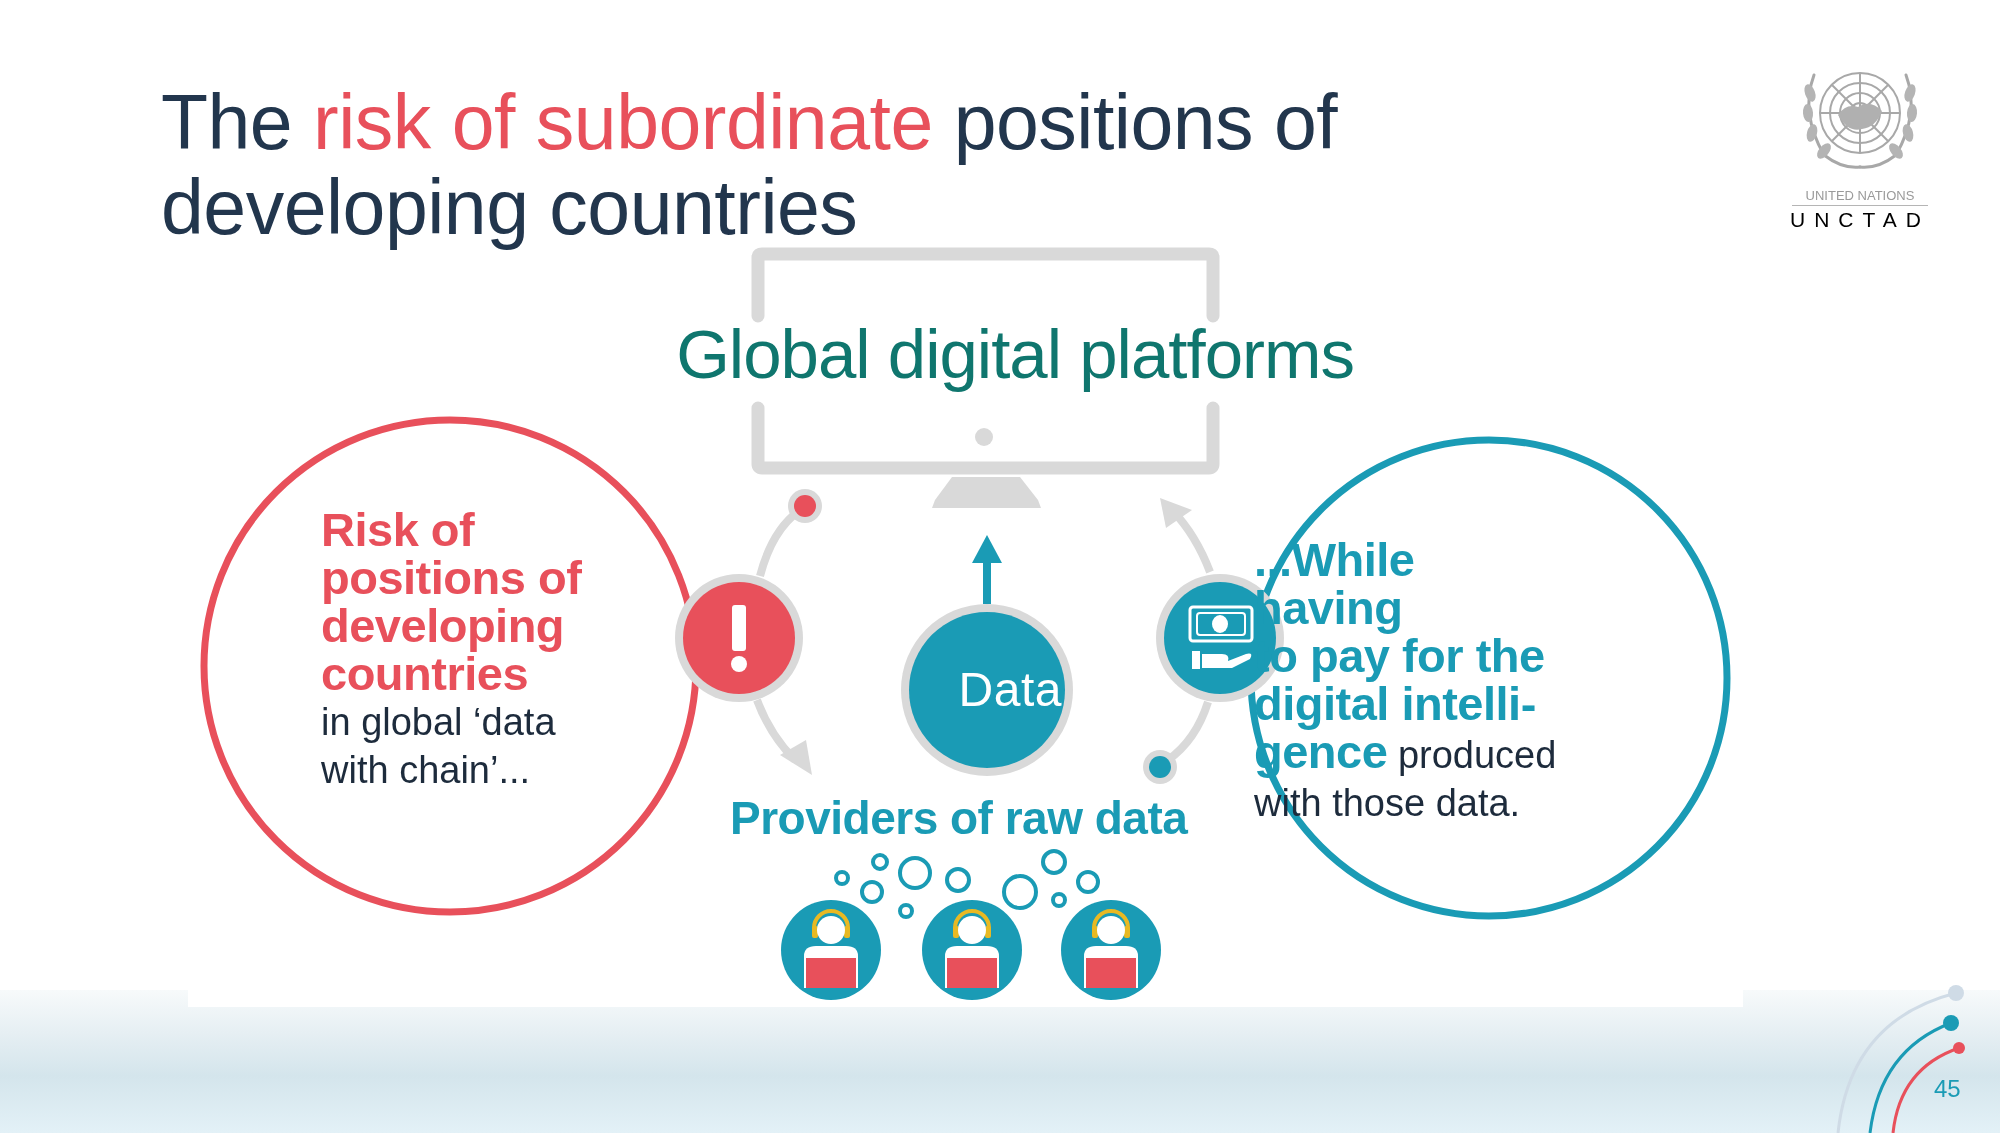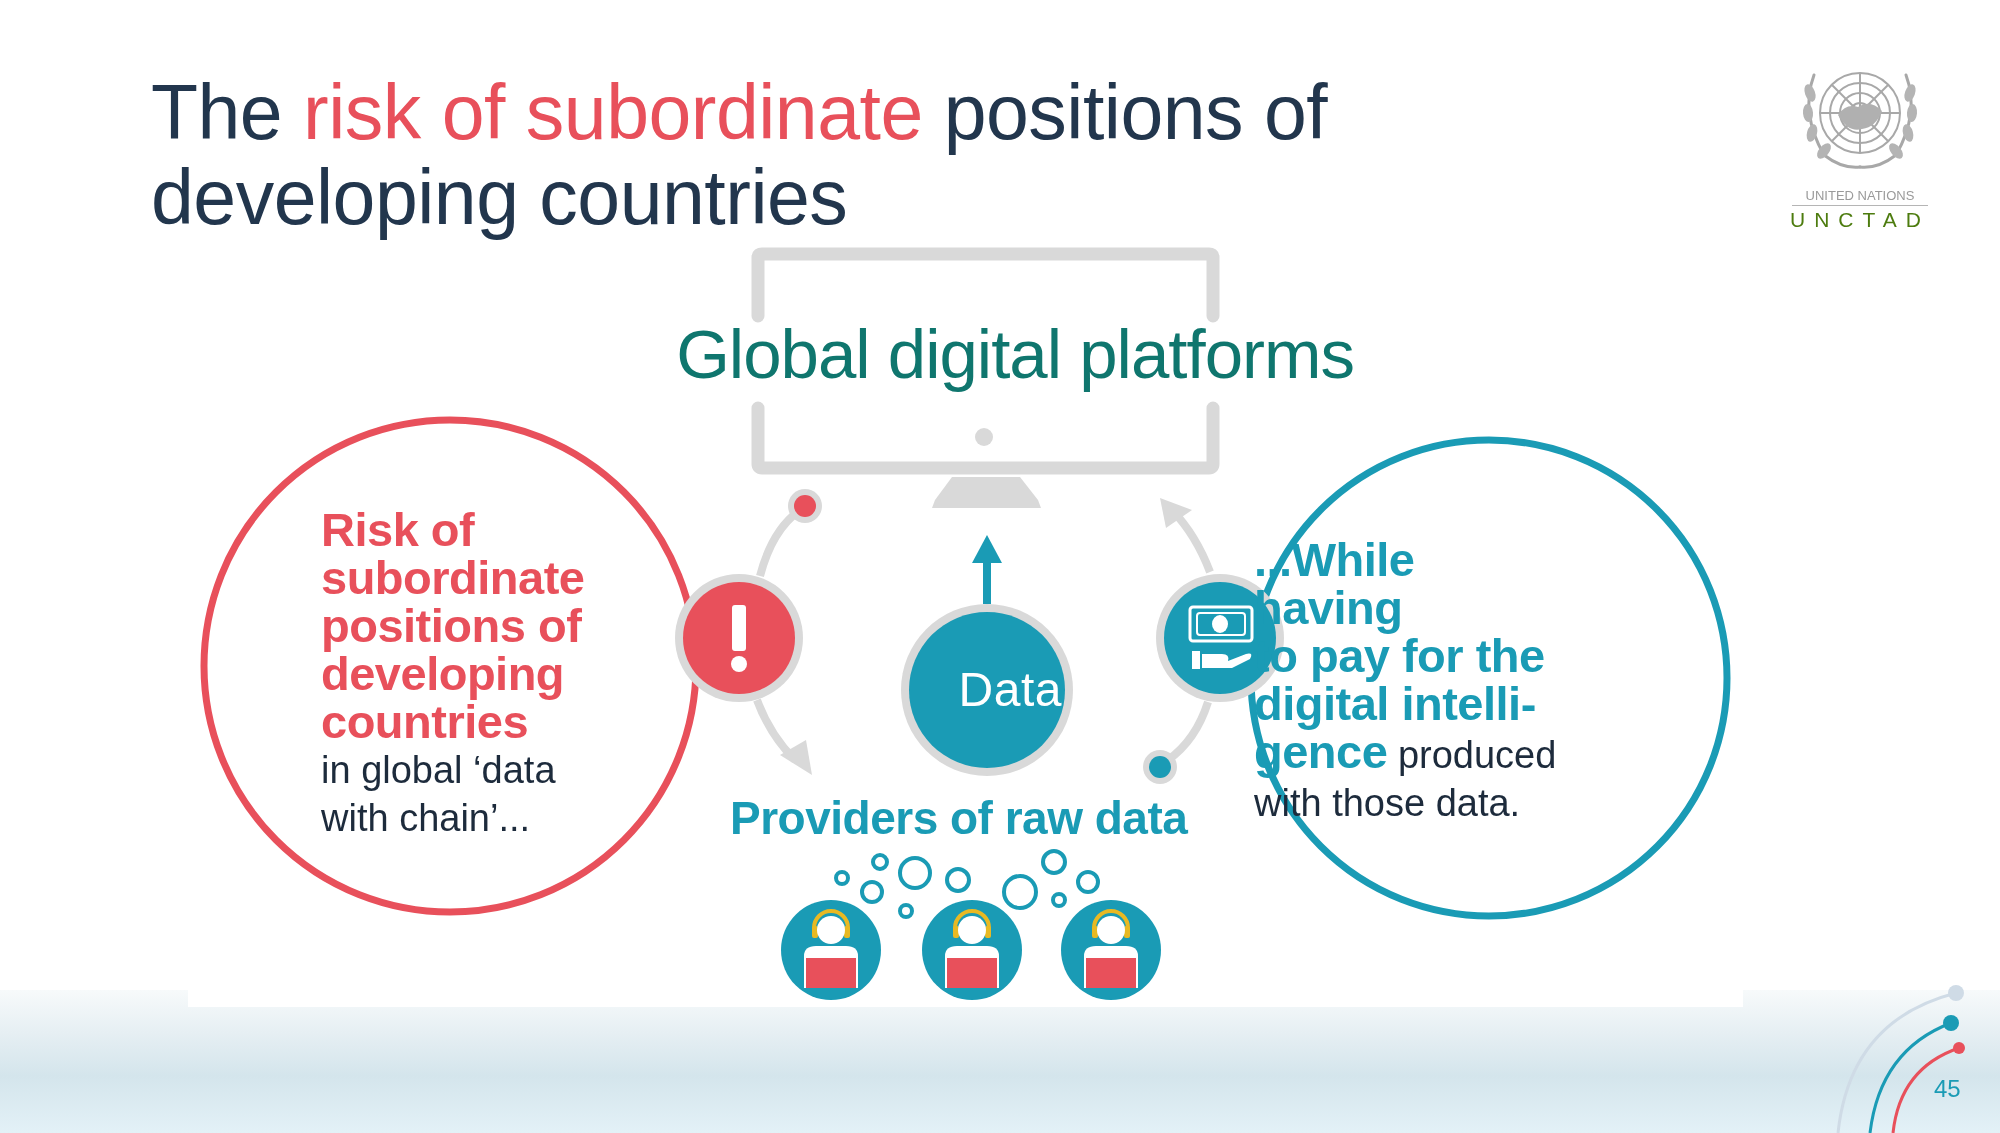--- a/index.html
+++ b/index.html
@@ -10,34 +10,34 @@
   }
   .bottom-band {
     position: absolute; left: 0; right: 0; top: 990px; height: 143px;
     background: linear-gradient(to bottom, #f7fafb 0%, #e6eff3 30%, #d4e5ec 60%, #e3f1f7 100%);
   }
   .image-box {
     position: absolute; left: 188px; top: 240px; width: 1555px; height: 767px;
     background: #ffffff;
   }
   .title {
-    position: absolute; left: 147px; top: 66px; margin: 4px;
+    position: absolute; left: 147px; top: 66px; margin: 14px;
     font-size: 77px; line-height: 85px; font-weight: normal;
     color: #22364d; letter-spacing: -0.5px;
   }
   .title .accent { color: #e8505b; }
   .un-logo { position: absolute; left: 1786px; top: 55px; width: 148px; height: 180px; text-decoration: underline; }
   .un-logo .lbl1 {
     position: absolute; left: 4px; top: 133px; width: 140px; text-align: center;
     font-size: 13px; color: #9a9a9a; letter-spacing: 0px; white-space: nowrap;
   }
   .un-logo .rule { position: absolute; left: 6px; top: 150px; width: 136px; height: 1px; background: #b5b5b5; }
   .un-logo .lbl2 {
     position: absolute; left: 4px; top: 153px; width: 140px; text-align: center;
-    font-size: 21px; color: #4d7c0f; letter-spacing: 9px; white-space: nowrap;
+    font-size: 21px; color: #000000; letter-spacing: 9px; white-space: nowrap;
   }
   svg.diagram { position: absolute; left: 0; top: 0; }
   .platform-title {
     position: absolute; left: 584px; top: 315px; width: 770px; text-align: right;
     font-size: 69px; line-height: 80px; color: #0f766e; letter-spacing: -1px;
     font-family: "Liberation Sans", sans-serif;
   }
   .circle-text { position: absolute; font-size: 47px; line-height: 48px; font-weight: bold; letter-spacing: -0.5px; }
   .circle-text .sub { font-weight: normal; color: #1d2b3c; font-size: 38px; letter-spacing: 0; }
   .left-text { left: 321px; top: 506px; color: #e8505b; }
@@ -192,21 +192,20 @@
   </g>
   <circle cx="1956" cy="993" r="8" fill="#cfdbe6"></circle>
   <circle cx="1951" cy="1023" r="8" fill="#1a9bb5"></circle>
   <circle cx="1959" cy="1048" r="6" fill="#e8505b"></circle>
 </svg>
 
 <div class="platform-title">Global digital platforms</div>
 
 <div class="circle-text left-text">
   <div>Risk of</div>
-  <div>subordinate</div>
   <div>positions of</div>
   <div>developing</div>
   <div>countries</div>
   <div class="sub">in global ‘data</div>
   <div class="sub">with chain’...</div>
 </div>
 
 <div class="circle-text right-text">
   <div>...While</div>
   <div>having</div>

